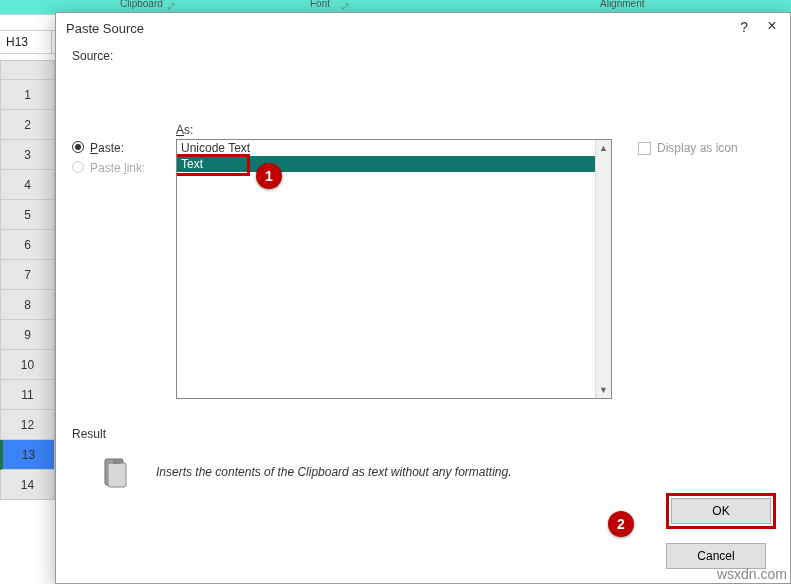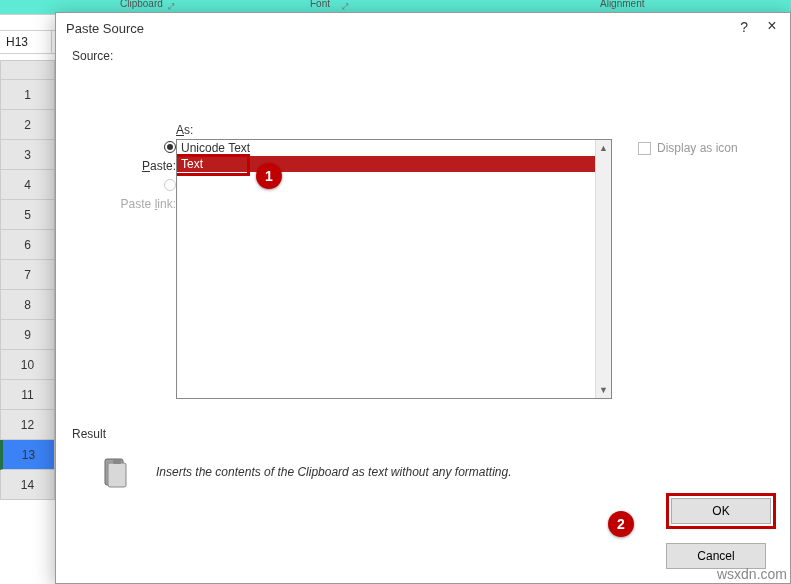--- a/index.html
+++ b/index.html
@@ -25,31 +25,31 @@
     .dialog { position: absolute; top: 12px; left: 55px; right: 0; bottom: 0; background: #fff; border: 1px solid #999; box-shadow: 0 4px 20px rgba(0,0,0,.3); }
     .titlebar { height: 30px; display: flex; align-items: center; padding: 0 10px; font-size: 13px; color: #333; position: relative; }
     .titlebar .help { position: absolute; right: 42px; top: 6px; font-size: 14px; color: #333; cursor: pointer; }
     .titlebar .close { position: absolute; right: 8px; top: 4px; font-size: 16px; color: #333; cursor: pointer; width: 20px; text-align: center; }
 
     .body { padding: 6px 16px 12px 16px; font-size: 12px; color: #333; }
     .src-lbl { margin-bottom: 60px; }
 
     .row2 { display: flex; }
     .leftcol { width: 104px; flex-shrink: 0; }
-    .radio { display: flex; align-items: flex-end; gap: 6px; margin-bottom: 6px; font-size: 12px; flex-direction: column; }
+    .radio { display: flex; align-items: flex-start; gap: 6px; margin-bottom: 6px; font-size: 12px; }
     .radio .dot { width: 12px; height: 12px; border: 1px solid #333; border-radius: 50%; display: inline-flex; align-items: center; justify-content: center; }
     .radio .dot.on::after { content: ''; width: 6px; height: 6px; background: #333; border-radius: 50%; }
     .radio.disabled { color: #aaa; }
     .radio.disabled .dot { border-color: #ccc; }
 
     .centercol { flex: 1; }
     .as-lbl { font-size: 12px; margin-bottom: 2px; }
     .listbox { border: 1px solid #888; width: 436px; height: 260px; background: #fff; position: relative; overflow: hidden; }
     .listbox .item { font-size: 12px; padding: 1px 4px; }
-    .listbox .item.sel { background: #b91c1c; color: #fff; }
+    .listbox .item.sel { background: #0f766e; color: #fff; }
     .listbox .scroll { position: absolute; right: 0; top: 0; bottom: 0; width: 16px; background: #f0f0f0; border-left: 1px solid #ddd; }
     .listbox .scroll .arrow { height: 16px; text-align: center; font-size: 9px; line-height: 16px; color: #666; }
     .listbox .highlight-box { position: absolute; border: 3px solid #c00000; pointer-events: none; }
 
     .rightcol { width: 160px; padding-left: 24px; padding-top: 18px; }
     .chk { display: flex; align-items: center; gap: 6px; font-size: 12px; color: #999; text-align: right; }
     .chk .box { width: 13px; height: 13px; border: 1px solid #bbb; }
 
     .callout { position: absolute; width: 26px; height: 26px; background: #c00000; border-radius: 50%; color: #fff; font-weight: bold; font-size: 14px; display: flex; align-items: center; justify-content: center; box-shadow: 0 1px 3px rgba(0,0,0,.4); }
 

